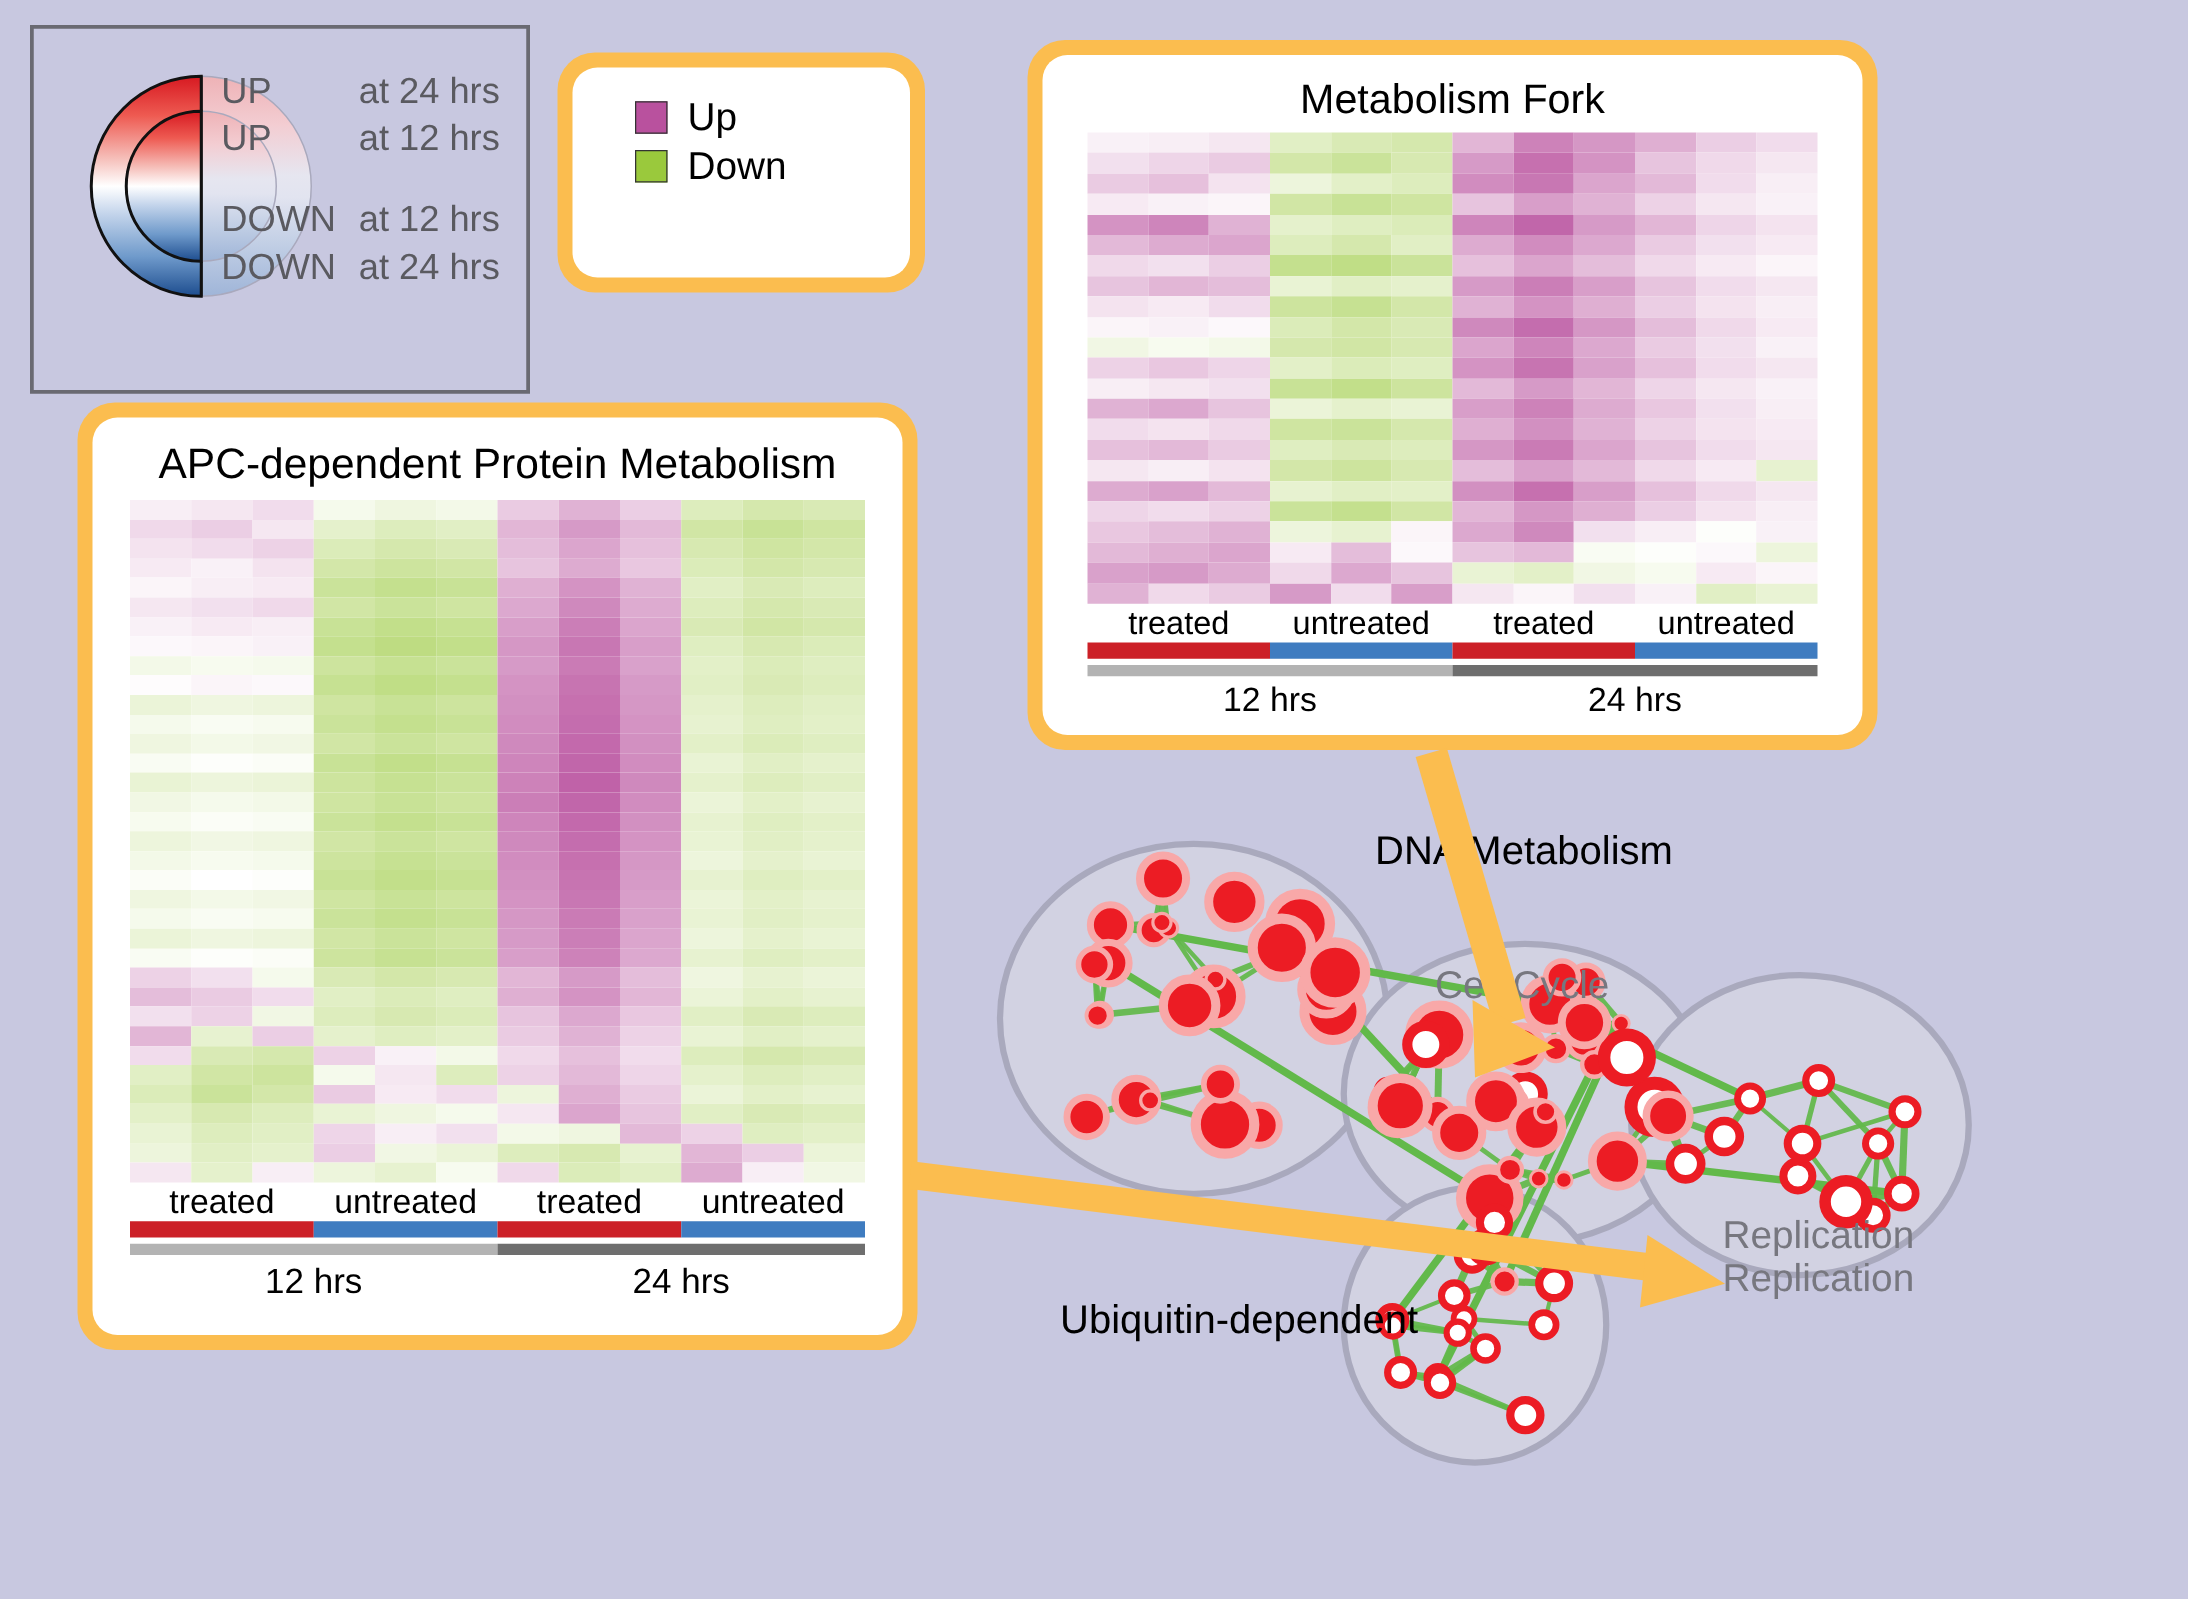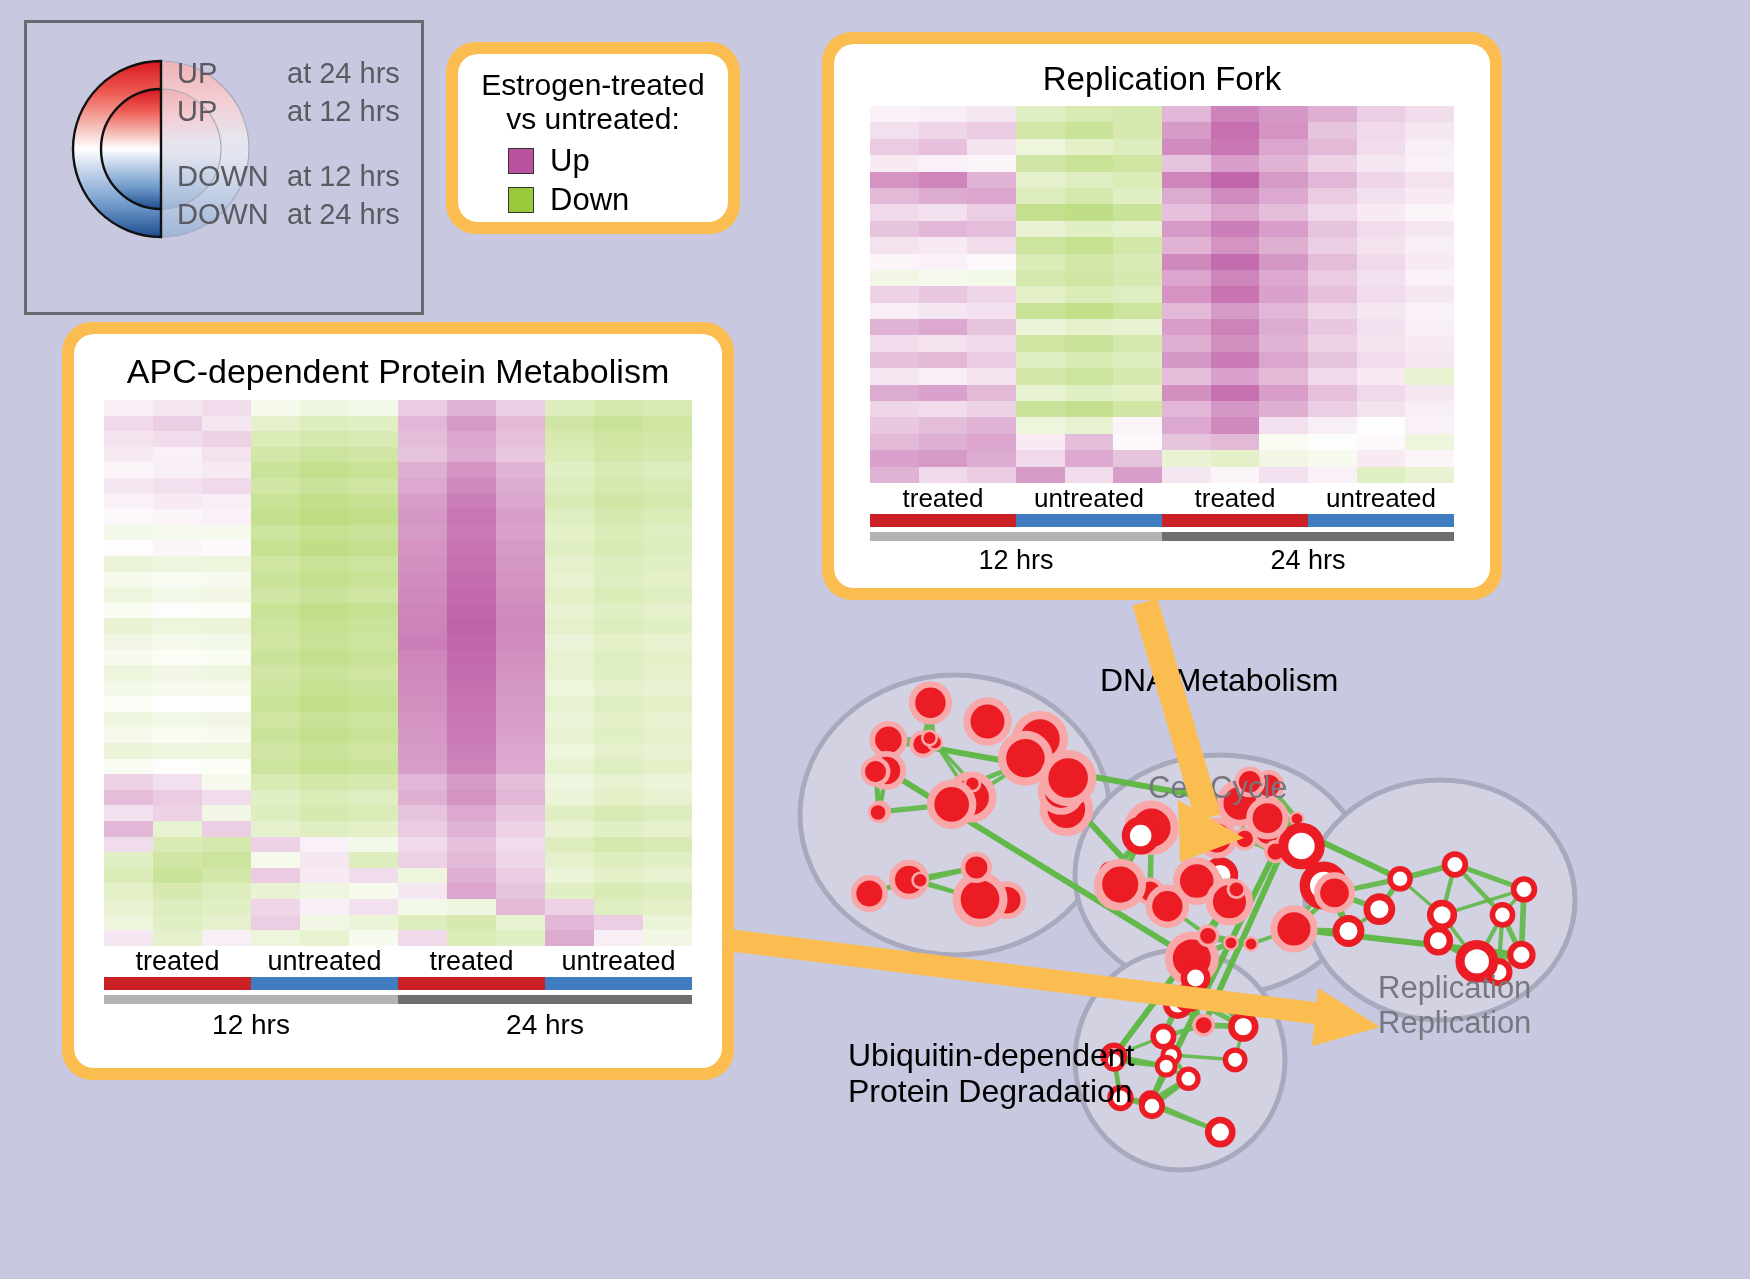--- a/index.html
+++ b/index.html
@@ -138,40 +138,36 @@
       <span>at 24 hrs</span>
     </div>
   </div>
 
   <div id="updown-caption">
   </div>
 </div>
 
 <div class="ocard" id="estrogen-card">
   <div class="inner">
-    <div id="estrogen-title">
-      <div>Estrogen-treated</div>
-      <div>vs untreated:</div>
-    </div>
     <div id="estrogen-items">
       <div class="li">
         <span class="sw" id="sw-up" style="background: rgb(185, 81, 158);"></span>
         <span class="lb">Up</span>
       </div>
       <div class="li">
         <span class="sw" id="sw-down" style="background: rgb(154, 201, 60);"></span>
         <span class="lb">Down</span>
       </div>
     </div>
   </div>
 </div>
 
 <div class="ocard" id="rf-card">
   <div class="inner">
-    <div class="panel-title">Replication Fork</div>
+    <div class="panel-title">Metabolism Fork</div>
     <div class="hm-wrap" style="top:62px; left:36px; right:36px;">
       <div class="heatmap" id="hm-rf" style="grid-template-columns: repeat(12, 1fr); grid-auto-rows: 16.4px;">
           <i style="background: rgb(249, 241, 247);"></i>
           <i style="background: rgb(248, 238, 245);"></i>
           <i style="background: rgb(245, 231, 241);"></i>
           <i style="background: rgb(225, 239, 197);"></i>
           <i style="background: rgb(217, 234, 181);"></i>
           <i style="background: rgb(213, 232, 173);"></i>
           <i style="background: rgb(226, 182, 214);"></i>
           <i style="background: rgb(205, 130, 185);"></i>
@@ -1199,21 +1195,20 @@
       </g>
   </svg>
   <div class="net-label" id="label-dna">DNA Metabolism</div>
   <div class="net-label" id="label-cc">Cell Cycle</div>
   <div class="net-label" id="label-mt">
     <div>Replication</div>
     <div>Replication</div>
   </div>
   <div class="net-label" id="label-ubiq">
     <div>Ubiquitin-dependent</div>
-    <div>Protein Degradation</div>
   </div>
 </div>
 
 <svg id="arrows" viewBox="0 0 1750 1279">
 
   <path d="M1145 602 L1208 818" stroke="#fbbd4f" stroke-width="26" fill="none"></path>
   <polygon points="1178,800 1244,838 1180,862" fill="#fbbd4f"></polygon>
 
   <path d="M728 940 L1330 1015" stroke="#fbbd4f" stroke-width="22" fill="none"></path>
   <polygon points="1318,988 1380,1027 1312,1046" fill="#fbbd4f"></polygon>

